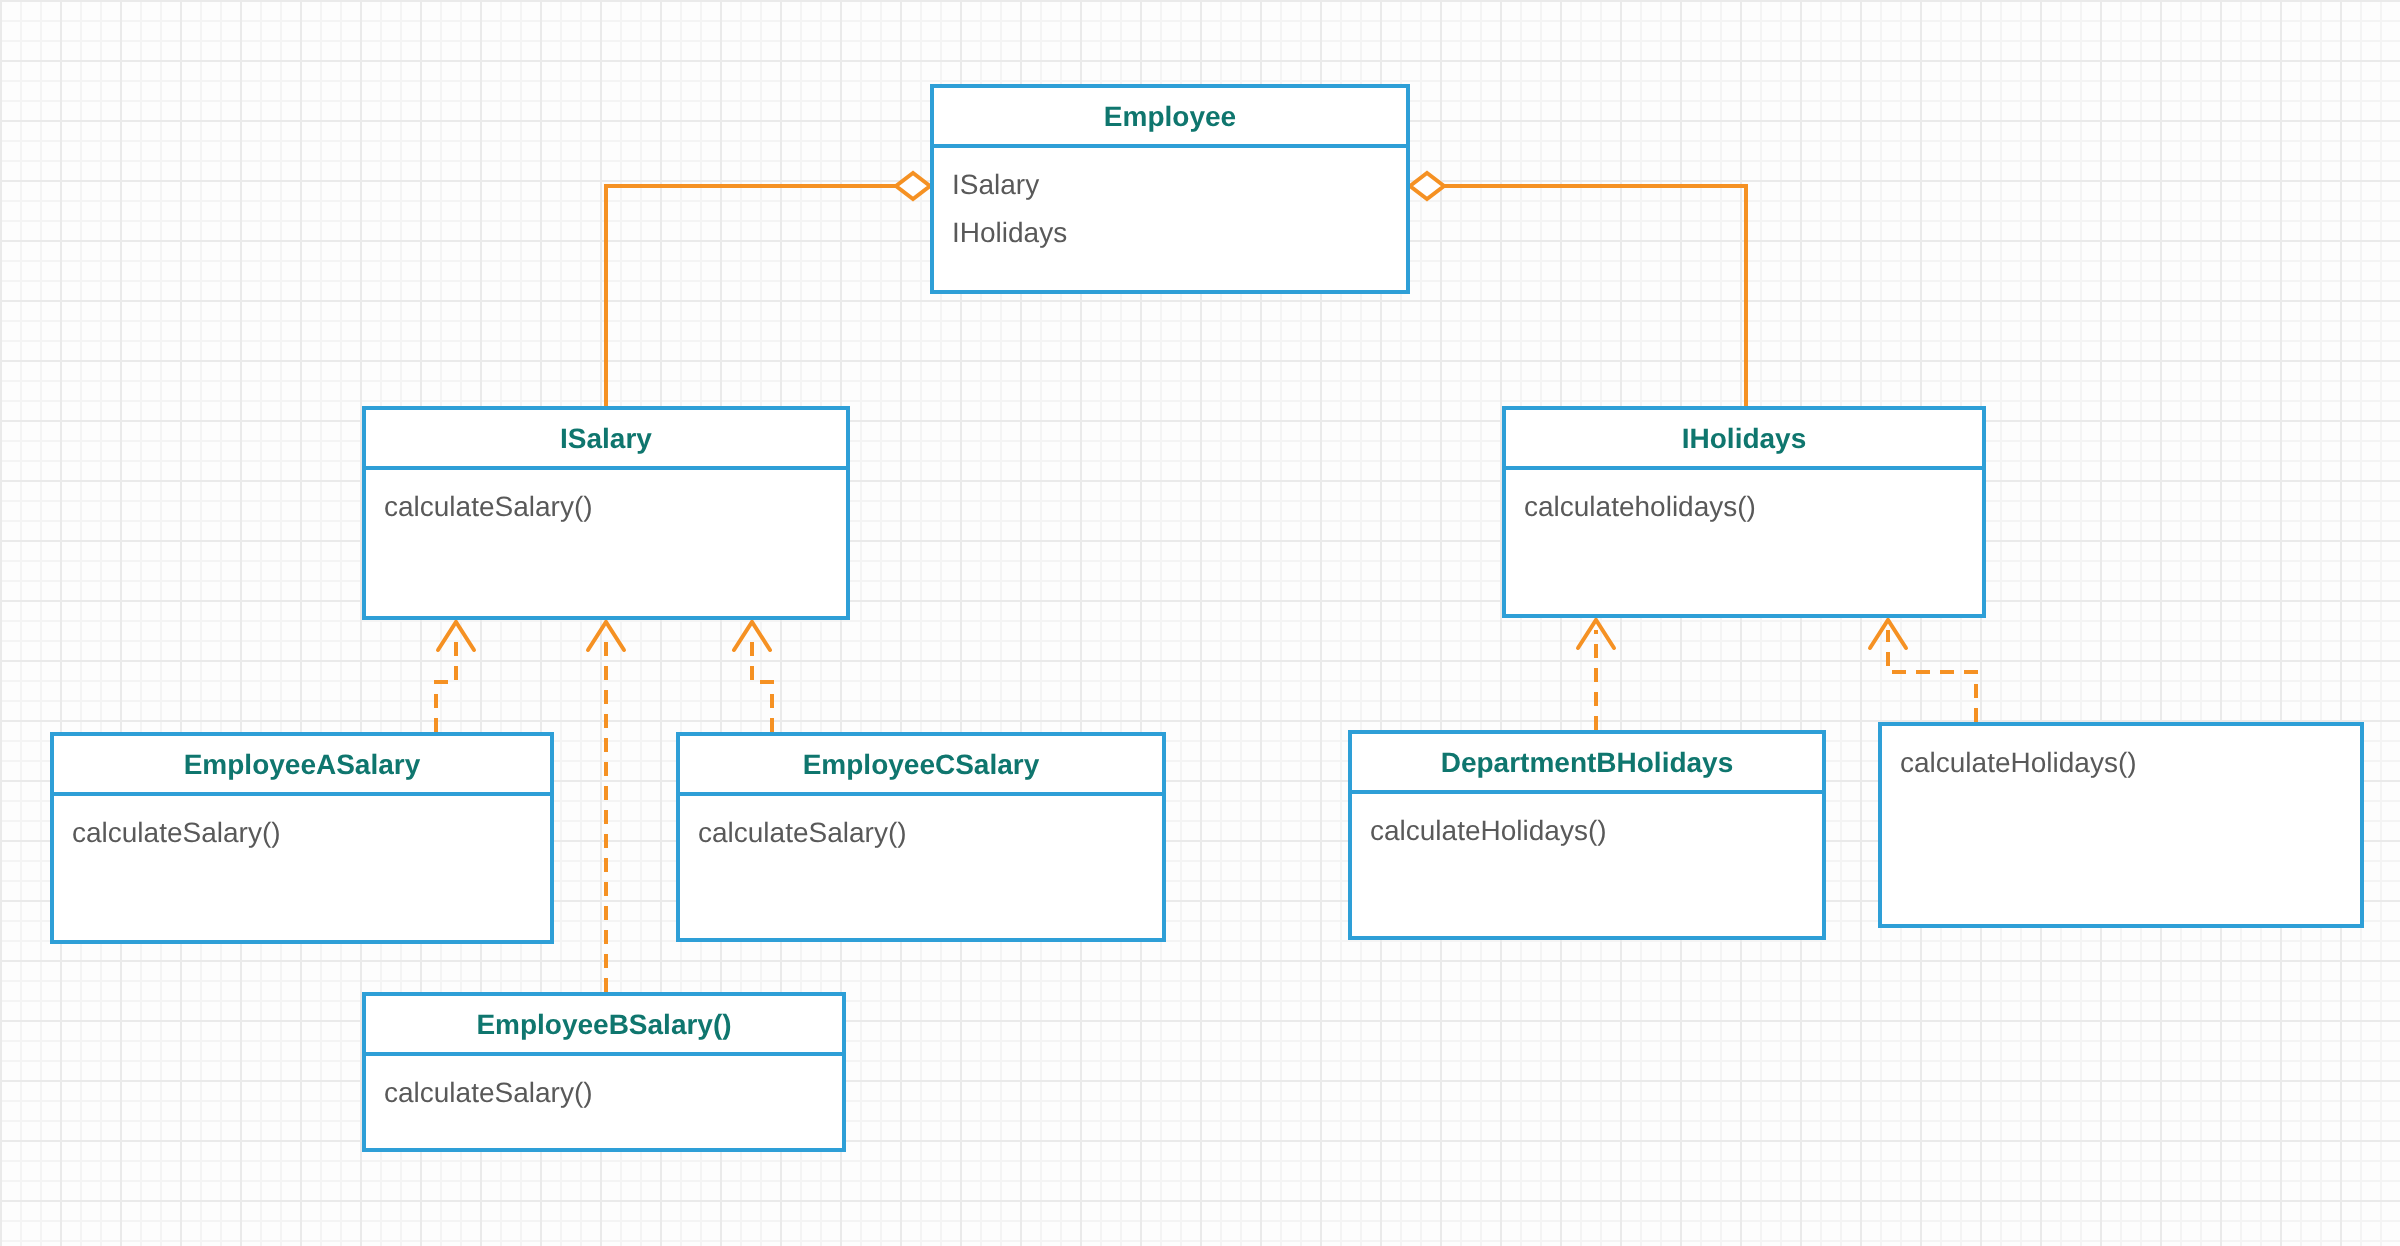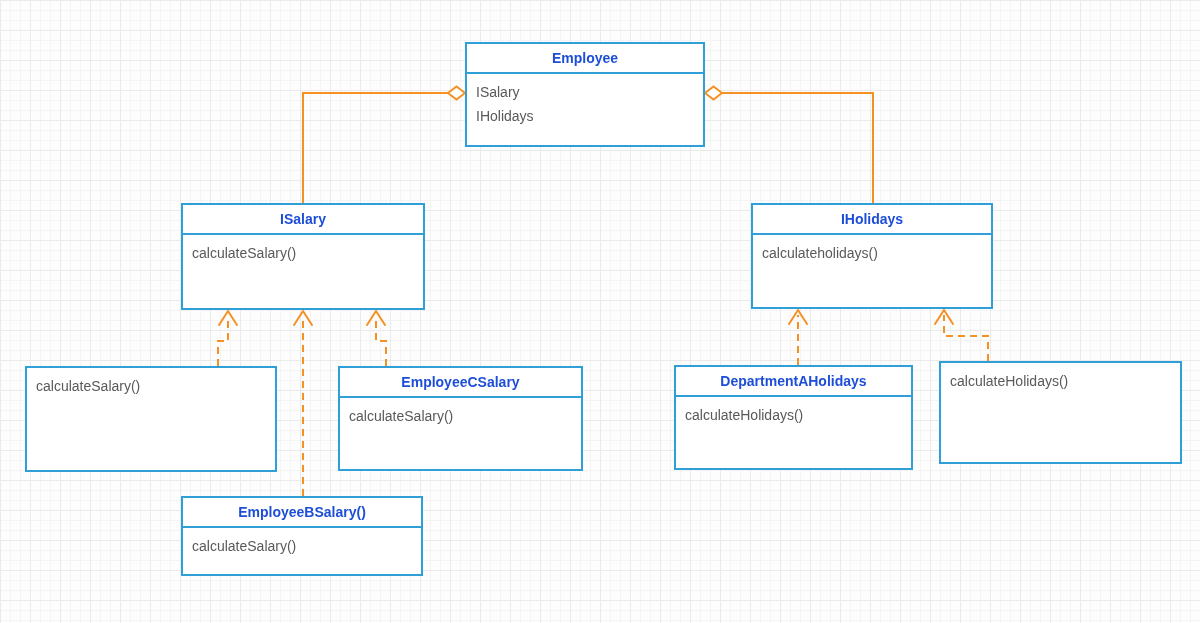--- a/index.html
+++ b/index.html
@@ -32,21 +32,21 @@
     background: #ffffff;
     border: 2px solid #2E9FD7;
     box-sizing: border-box;
   }
   .uml-title {
     height: 28px;
     line-height: 28px;
     text-align: center;
     font-weight: bold;
     font-size: 14px;
-    color: #1d4ed8;
+    color: #0f766e;
     border-bottom: 2px solid #2E9FD7;
     white-space: nowrap;
     overflow: hidden;
   }
   .uml-body {
     padding: 6px 9px;
     font-size: 14px;
     line-height: 24px;
     color: #595959;
   }
@@ -132,41 +132,42 @@
   </div>
 
   <div class="uml-box" style="left:751px; top:203px; width:242px; height:106px;">
     <div class="uml-title">IHolidays</div>
     <div class="uml-body">
       <div>calculateholidays()</div>
     </div>
   </div>
 
   <div class="uml-box" style="left:25px; top:366px; width:252px; height:106px;">
+    <div class="uml-title">EmployeeASalary</div>
     <div class="uml-body">
       <div>calculateSalary()</div>
     </div>
   </div>
 
   <div class="uml-box" style="left:338px; top:366px; width:245px; height:105px;">
     <div class="uml-title">EmployeeCSalary</div>
     <div class="uml-body">
       <div>calculateSalary()</div>
     </div>
   </div>
 
   <div class="uml-box" style="left:181px; top:496px; width:242px; height:80px;">
     <div class="uml-title">EmployeeBSalary()</div>
     <div class="uml-body">
       <div>calculateSalary()</div>
     </div>
   </div>
 
   <div class="uml-box" style="left:674px; top:365px; width:239px; height:105px;">
-    <div class="uml-title">DepartmentAHolidays</div>
+    <div class="uml-title">DepartmentBHolidays</div>
     <div class="uml-body">
       <div>calculateHolidays()</div>
     </div>
   </div>
 
   <div class="uml-box" style="left:939px; top:361px; width:243px; height:103px;">
     <div class="uml-body">
       <div>calculateHolidays()</div>
     </div>
   </div>

